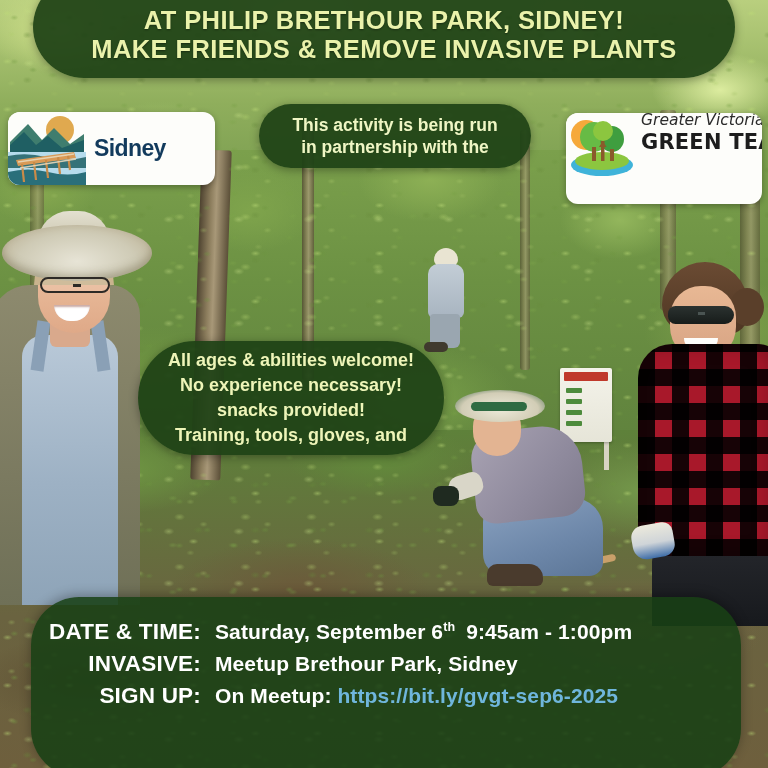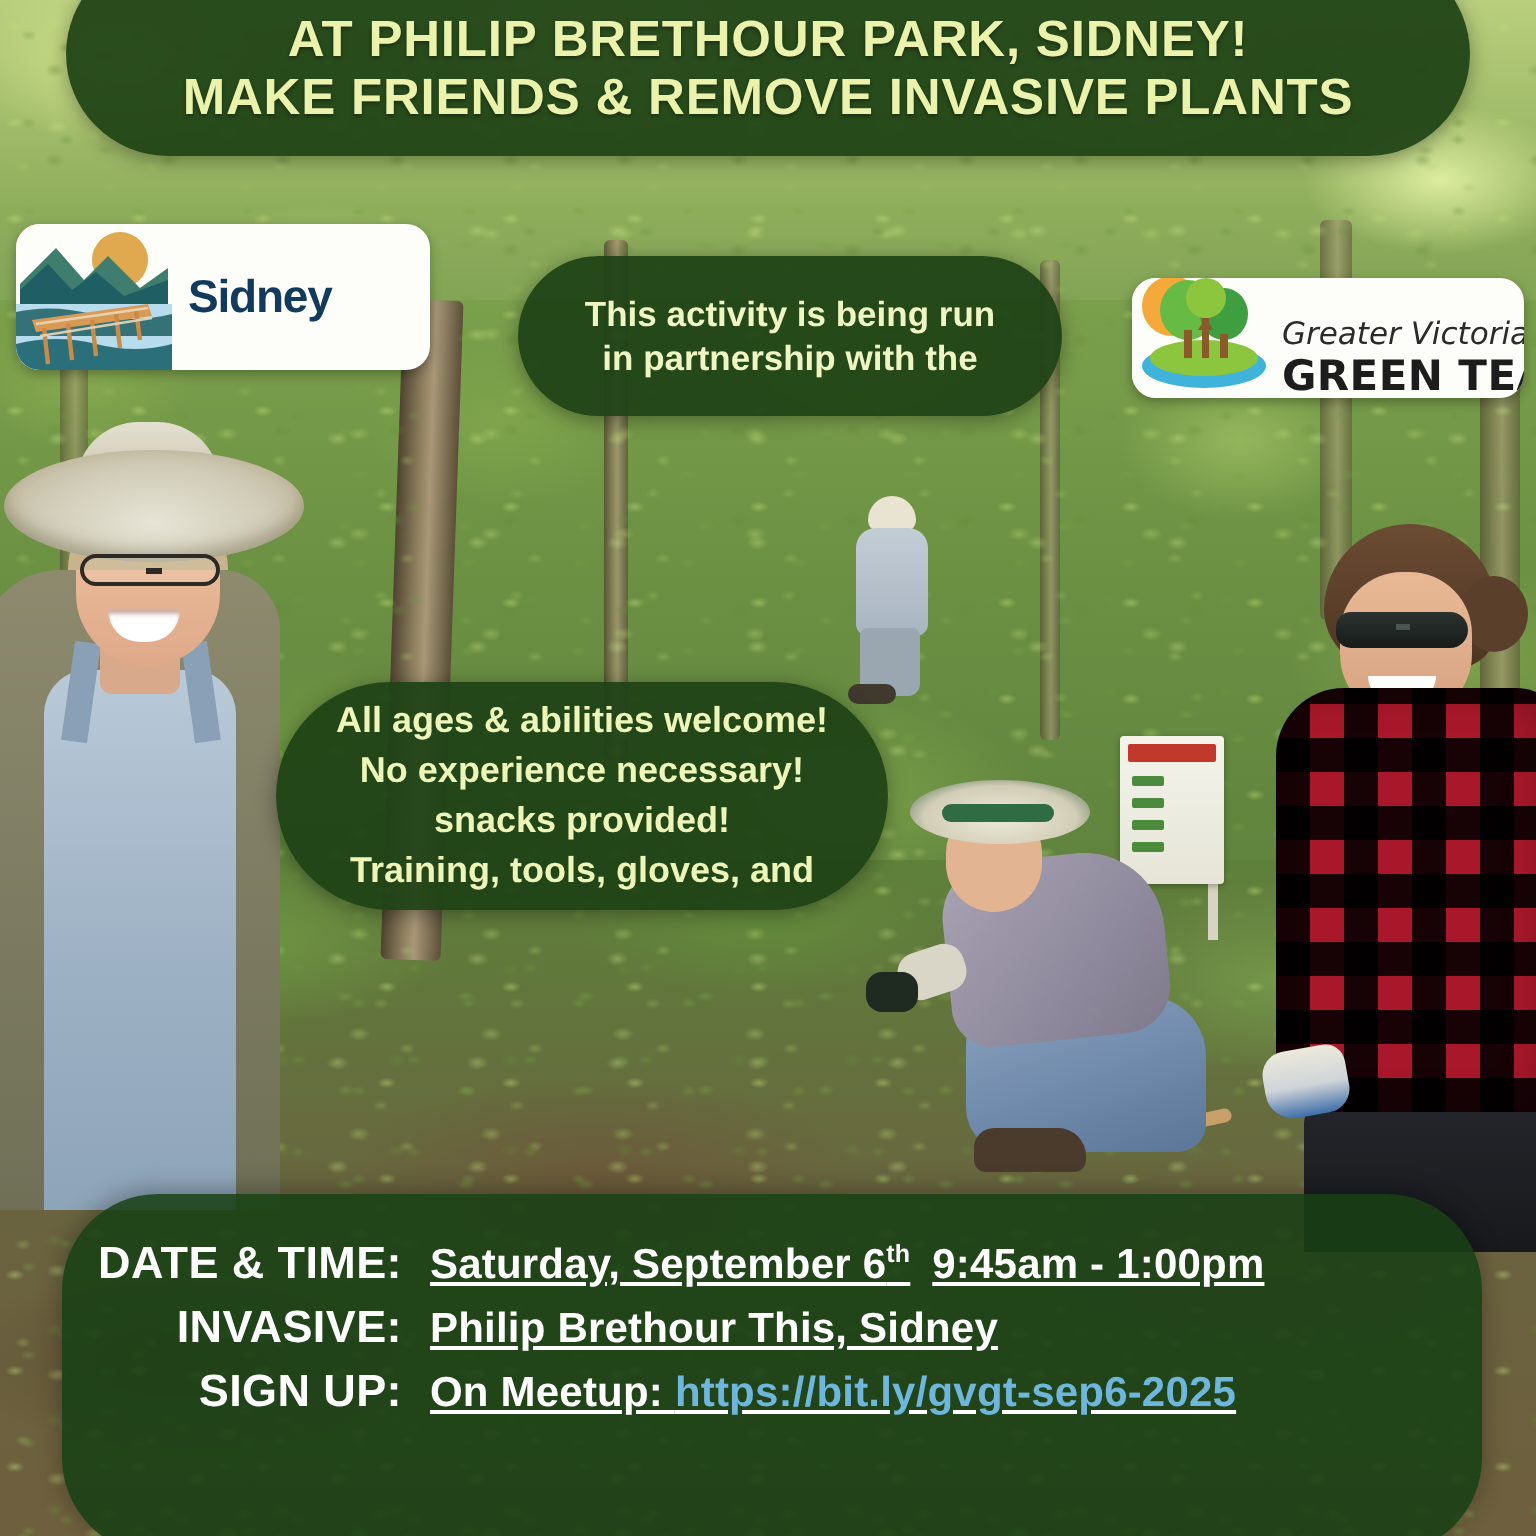--- a/index.html
+++ b/index.html
@@ -240,21 +240,21 @@
   }
   #title-banner .ln {
     font-weight: bold; font-size: 25.5px; letter-spacing: .4px;
     line-height: 29px; text-transform: uppercase; white-space: nowrap;
     color: #eaf2ab;
     text-shadow: 0 1px 2px rgba(0,0,0,.4);
   }
 
   
   #partnership-banner {
-    left: 259px; top: 128px; width: 272px; height: 80px;
+    left: 259px; top: 104px; width: 272px; height: 64px;
     border-radius: 40px;
     padding: 21px 22px;
   }
   #partnership-banner .ln {
     font-weight: bold; font-size: 17.5px; line-height: 22px;
     color: #eff6c4; white-space: nowrap;
   }
 
   
   #inclusivity-banner {
@@ -275,25 +275,24 @@
     box-shadow: 0 2px 6px rgba(0,0,0,.3);
   }
   #sidney-logo .mark { width: 78px; height: 73px; flex: 0 0 78px; }
   #sidney-logo .wordmark {
     font-family: "Liberation Sans", sans-serif;
     font-weight: bold; font-size: 23px; color: #123a5c;
     letter-spacing: -.6px; padding-left: 8px;
   }
 
   #greenteam-logo {
-    position: absolute; left: 566px; top: 113px; width: 196px; height: 60px;
+    position: absolute; left: 566px; top: 113px; width: 196px; height: 91px;
     background: #fdfdfa; border-radius: 12px;
-    display: flex; align-items: flex-end; overflow: hidden;
+    display: flex; align-items: flex-start; overflow: hidden;
     box-shadow: 0 2px 6px rgba(0,0,0,.3);
-    margin-top: 26px;
   }
   #greenteam-logo .mark { width: 72px; height: 68px; flex: 0 0 72px; }
   #greenteam-logo .txt { padding-left: 3px; line-height: 1; }
   #greenteam-logo .gt-top {
     font-size: 15.5px; color: #2b2b2b; font-style: italic;
     font-family: "DejaVu Sans", sans-serif; white-space: nowrap;
   }
   #greenteam-logo .gt-bot {
     font-size: 21px; font-weight: bold; color: #1d1d1d;
     letter-spacing: .2px; margin-top: 3px; white-space: nowrap;
@@ -309,21 +308,21 @@
     box-shadow: 0 -2px 12px rgba(0,0,0,.3);
   }
   .info-row { display: flex; align-items: baseline; margin-bottom: 6px; }
   .info-label {
     flex: 0 0 184px; text-align: right; padding-right: 14px;
     font-size: 22.5px; font-weight: bold; color: #ffffff;
     letter-spacing: .2px; white-space: nowrap;
   }
   .info-value {
     font-size: 21px; font-weight: bold; color: #ffffff;
-    white-space: nowrap; letter-spacing: .1px; text-decoration: underline;
+    white-space: nowrap; letter-spacing: .1px;
   }
   .info-value sup { font-size: 12.5px; vertical-align: super; }
   .link-text { color: #6fb6dc; margin-top: 18px; }
   .info-subrow { display: flex; }
   .info-subrow .spacer { flex: 0 0 184px; }
   .info-subrow .info-value { font-size: 20.5px; }
   .date-gap { display: inline-block; width: 11px; }
 </style>
 </head>
 <body>
@@ -464,21 +463,21 @@
 
   <div id="info-panel">
 
     <div class="info-row">
       <div class="info-label">DATE &amp; TIME:</div>
       <div class="info-value"><span>Saturday, September 6</span><sup>th</sup><span class="date-gap"></span><span>9:45am - 1:00pm</span></div>
     </div>
 
     <div class="info-row">
       <div class="info-label">INVASIVE:</div>
-      <div class="info-value">Philip Brethour This, Sidney</div>
+      <div class="info-value">Meetup Brethour Park, Sidney</div>
     </div>
 
     <div class="info-row">
       <div class="info-label">SIGN UP:</div>
       <div class="info-value"><span>On Meetup:</span>&nbsp;<span class="link-text">https://bit.ly/gvgt-sep6-2025</span></div>
     </div>
 
 
   </div>
 

